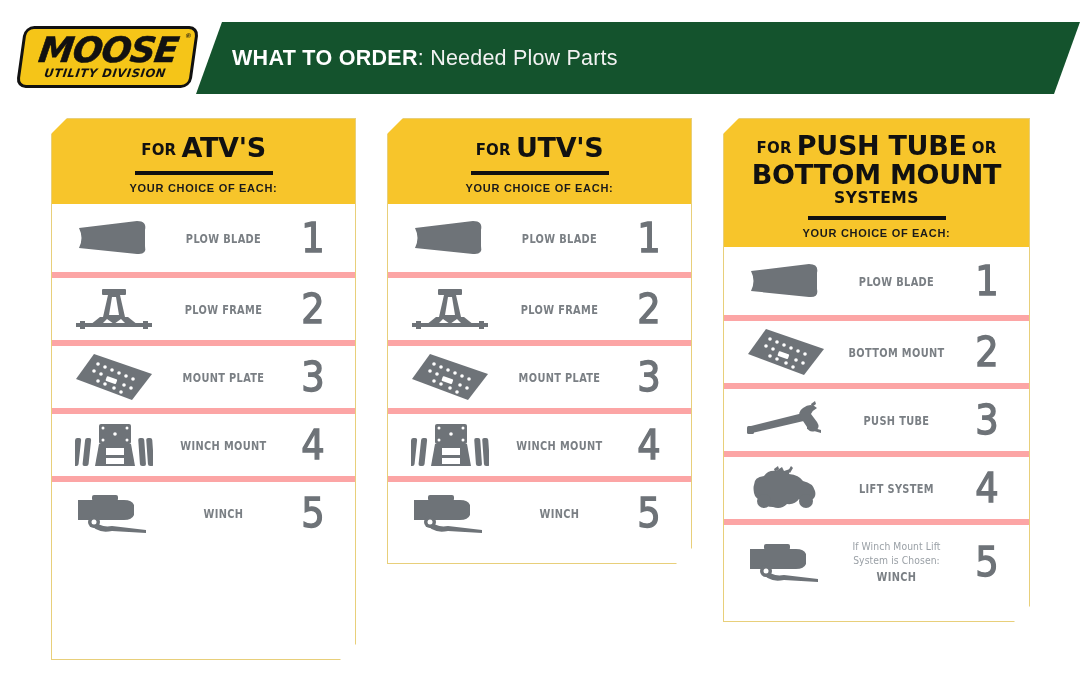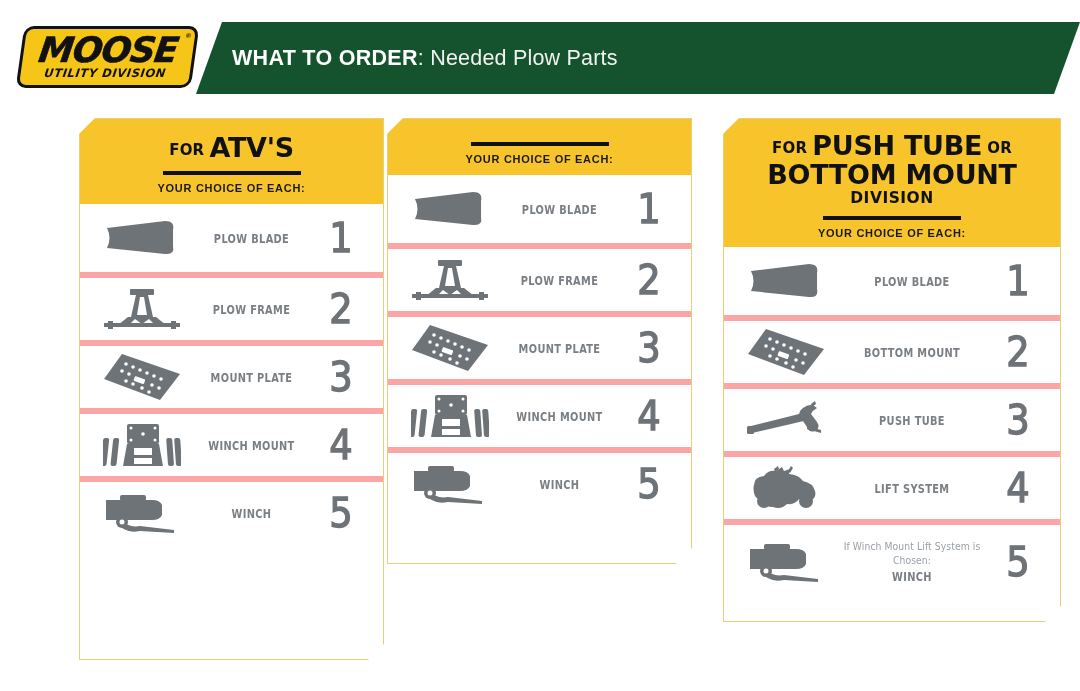--- a/index.html
+++ b/index.html
@@ -72,23 +72,23 @@
   .cards { position: absolute; left: 0; top: 118px; width: 1080px; }
 
   .card {
     position: absolute;
     background: #ffffff;
     border: 1.3px solid #E8CF7A;
     -webkit-clip-path: polygon(16px 0, 100% 0, 100% calc(100% - 16px), calc(100% - 16px) 100%, 0 100%, 0 16px);
     clip-path: polygon(16px 0, 100% 0, 100% calc(100% - 16px), calc(100% - 16px) 100%, 0 100%, 0 16px);
     overflow: hidden;
   }
-  .card-atv  { left: 51px;  top: 0;  width: 305px; height: 542px; margin-left: 28px; }
+  .card-atv  { left: 51px;  top: 0;  width: 305px; height: 542px; }
   .card-utv  { left: 387px; top: 0;  width: 305px; height: 446px; }
-  .card-push { left: 723px; top: 0;  width: 338px; height: 504px; }
+  .card-push { left: 723px; top: 0;  width: 307px; height: 504px; }
 
   .card-head {
     background: #F7C52B;
     width: 100%;
     padding: 14px 14px 10px;
     text-align: center;
   }
   .card-head.tall { padding: 12px 12px 8px; }
 
   .head-title {
@@ -294,20 +294,26 @@
           <div class="row-label">WINCH</div>
           <div class="row-num">5</div>
         </div>
 
 
       </div>
     </div>
 
     <div class="card card-utv">
       <div class="card-head">
+        <div class="head-title">
+          <span class="head-line">
+            <span class="small-word">FOR</span>
+            <span class="big-word">UTV'S</span>
+          </span>
+        </div>
         <div class="head-rule"></div>
         <div class="head-sub">YOUR CHOICE OF EACH:</div>
       </div>
       <div class="rows">
 
         <div class="row" style="height:68px">
           <div class="row-icon">
             <svg width="78" height="40" viewBox="0 0 78 40">
                 <path d="M4 10 L62 3 Q72 3 70 12 L70 28 Q72 37 62 36 L4 30 Q9 20 4 10 Z" fill="#6e7378"></path>
               </svg>
@@ -407,21 +413,21 @@
         <div class="head-title">
           <span class="head-line">
             <span class="small-word">FOR</span>
             <span class="big-word">PUSH TUBE</span>
             <span class="small-word">OR</span>
           </span>
           <span class="head-line">
             <span class="big-word">BOTTOM MOUNT</span>
           </span>
           <span class="head-line">
-            <span class="mid-word">DIVISION</span>
+            <span class="mid-word">SYSTEMS</span>
           </span>
         </div>
         <div class="head-rule"></div>
         <div class="head-sub">YOUR CHOICE OF EACH:</div>
       </div>
       <div class="rows">
 
         <div class="row" style="height:68px">
           <div class="row-icon">
             <svg width="78" height="40" viewBox="0 0 78 40">

